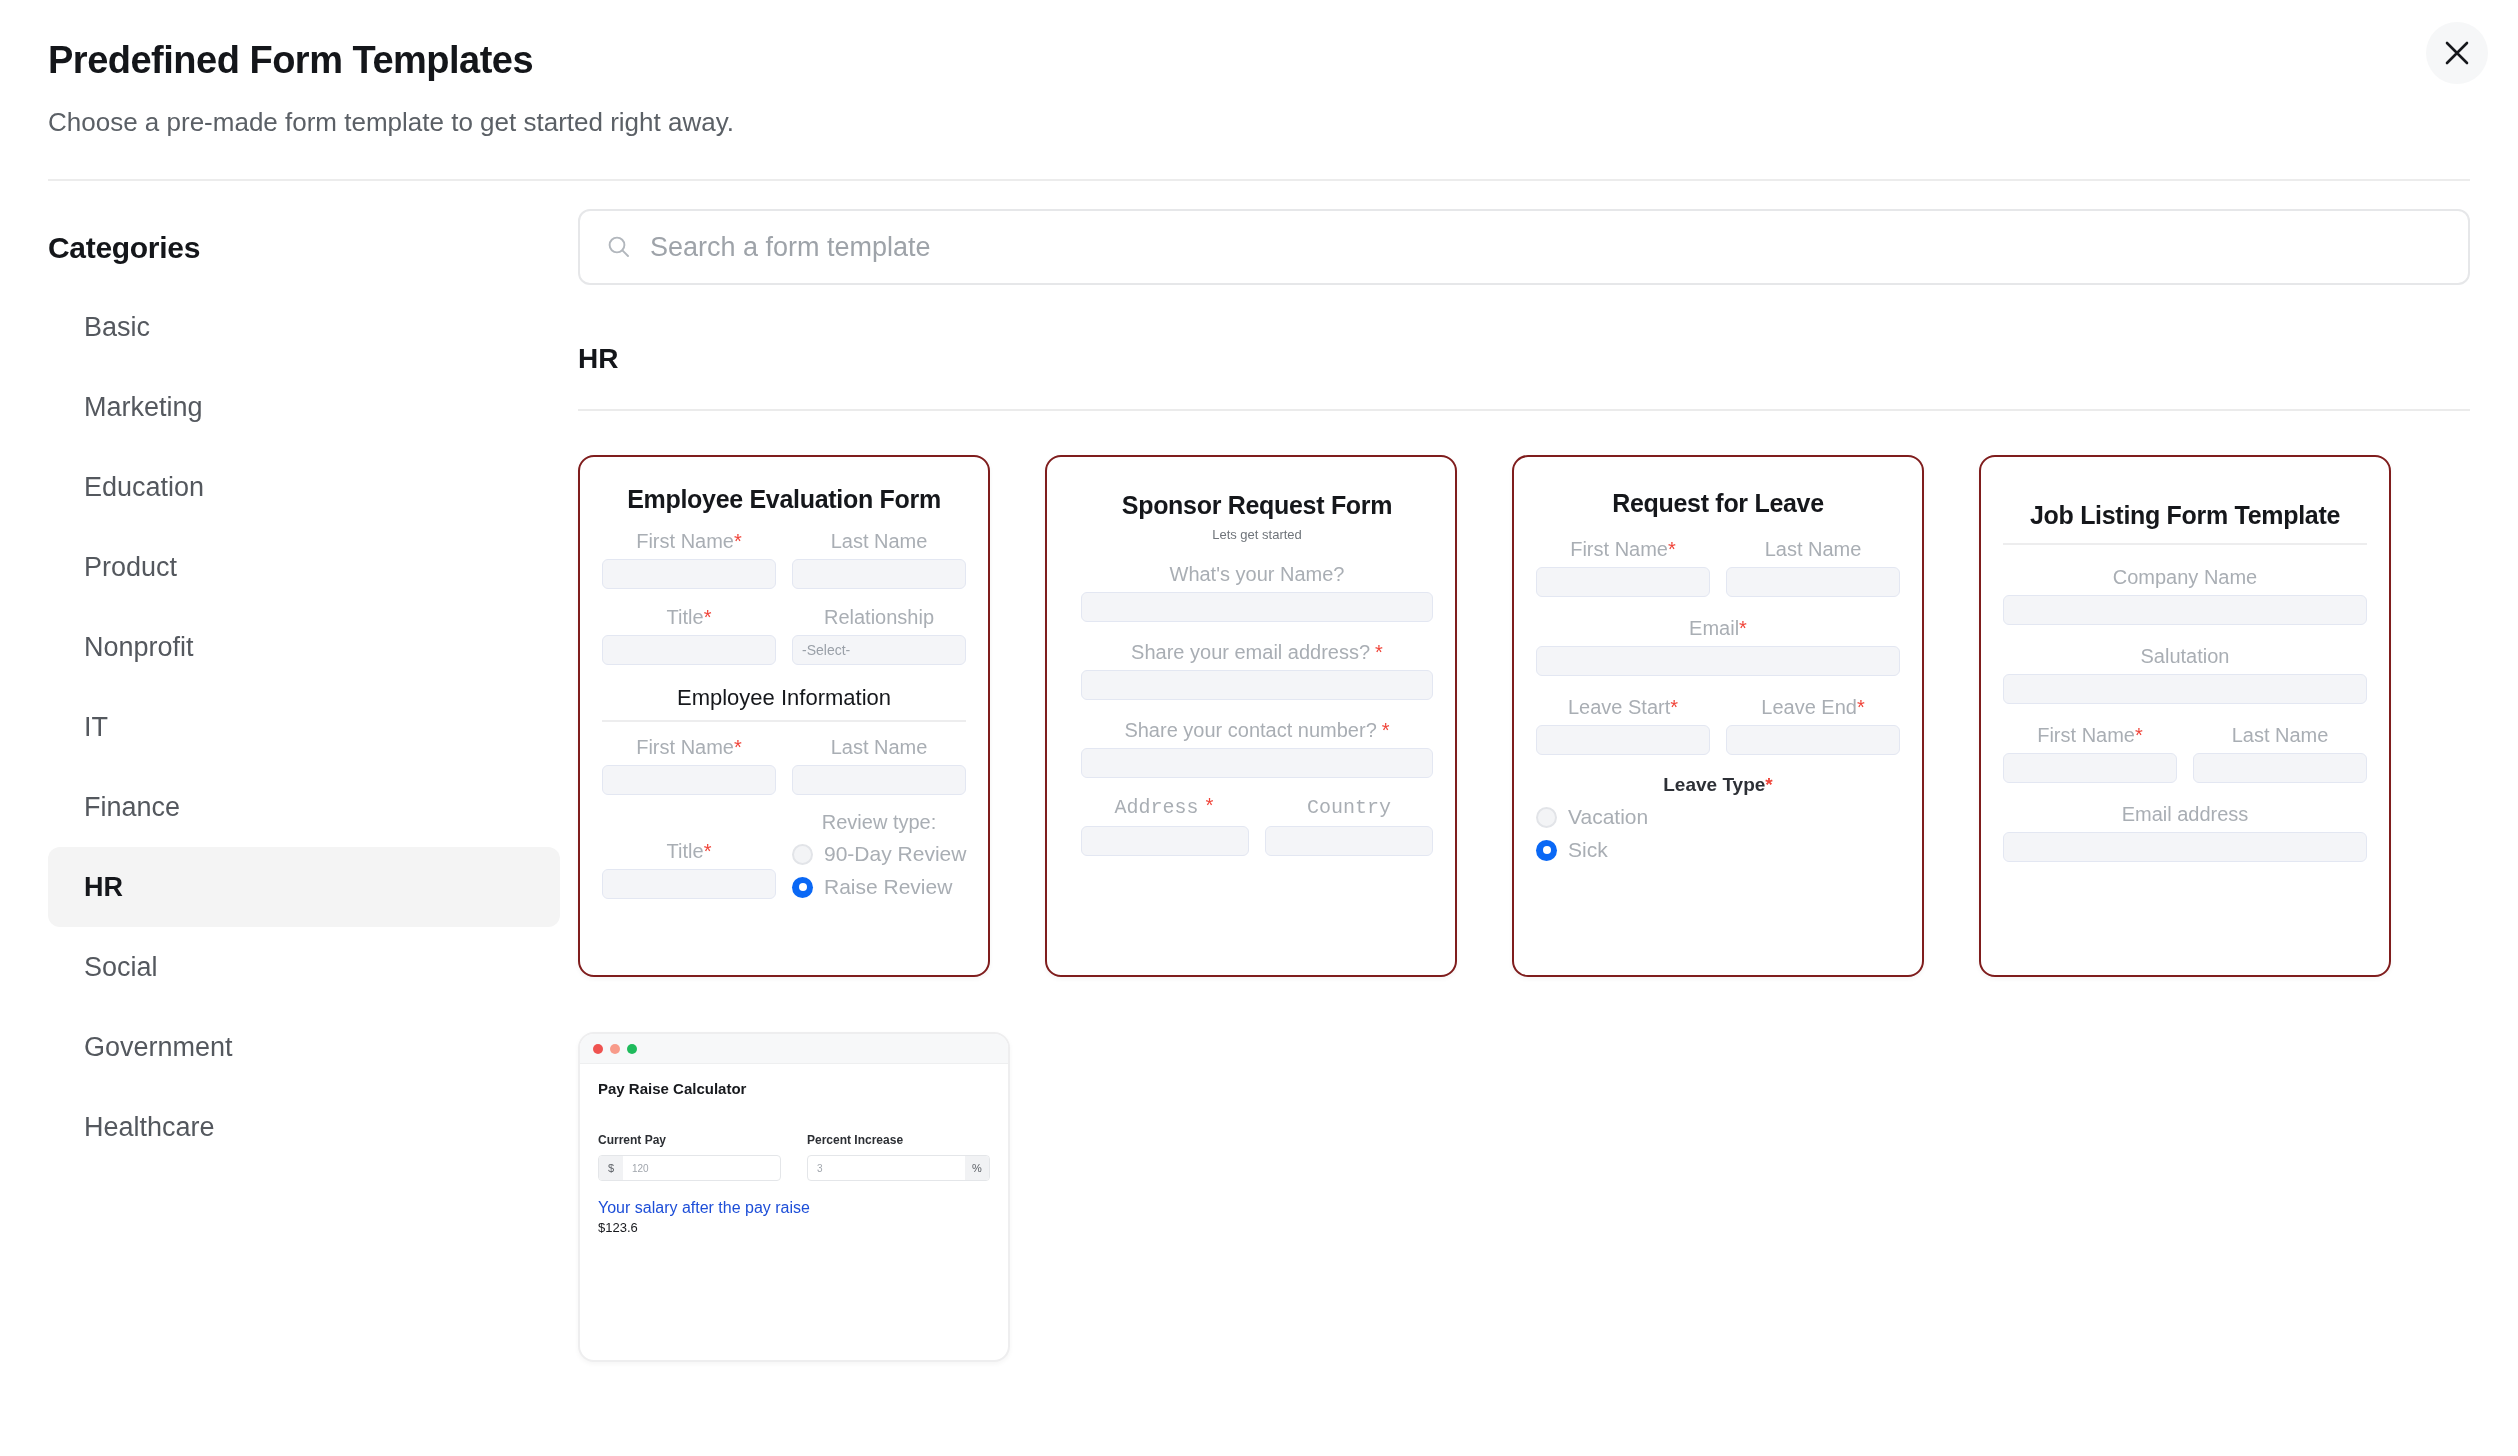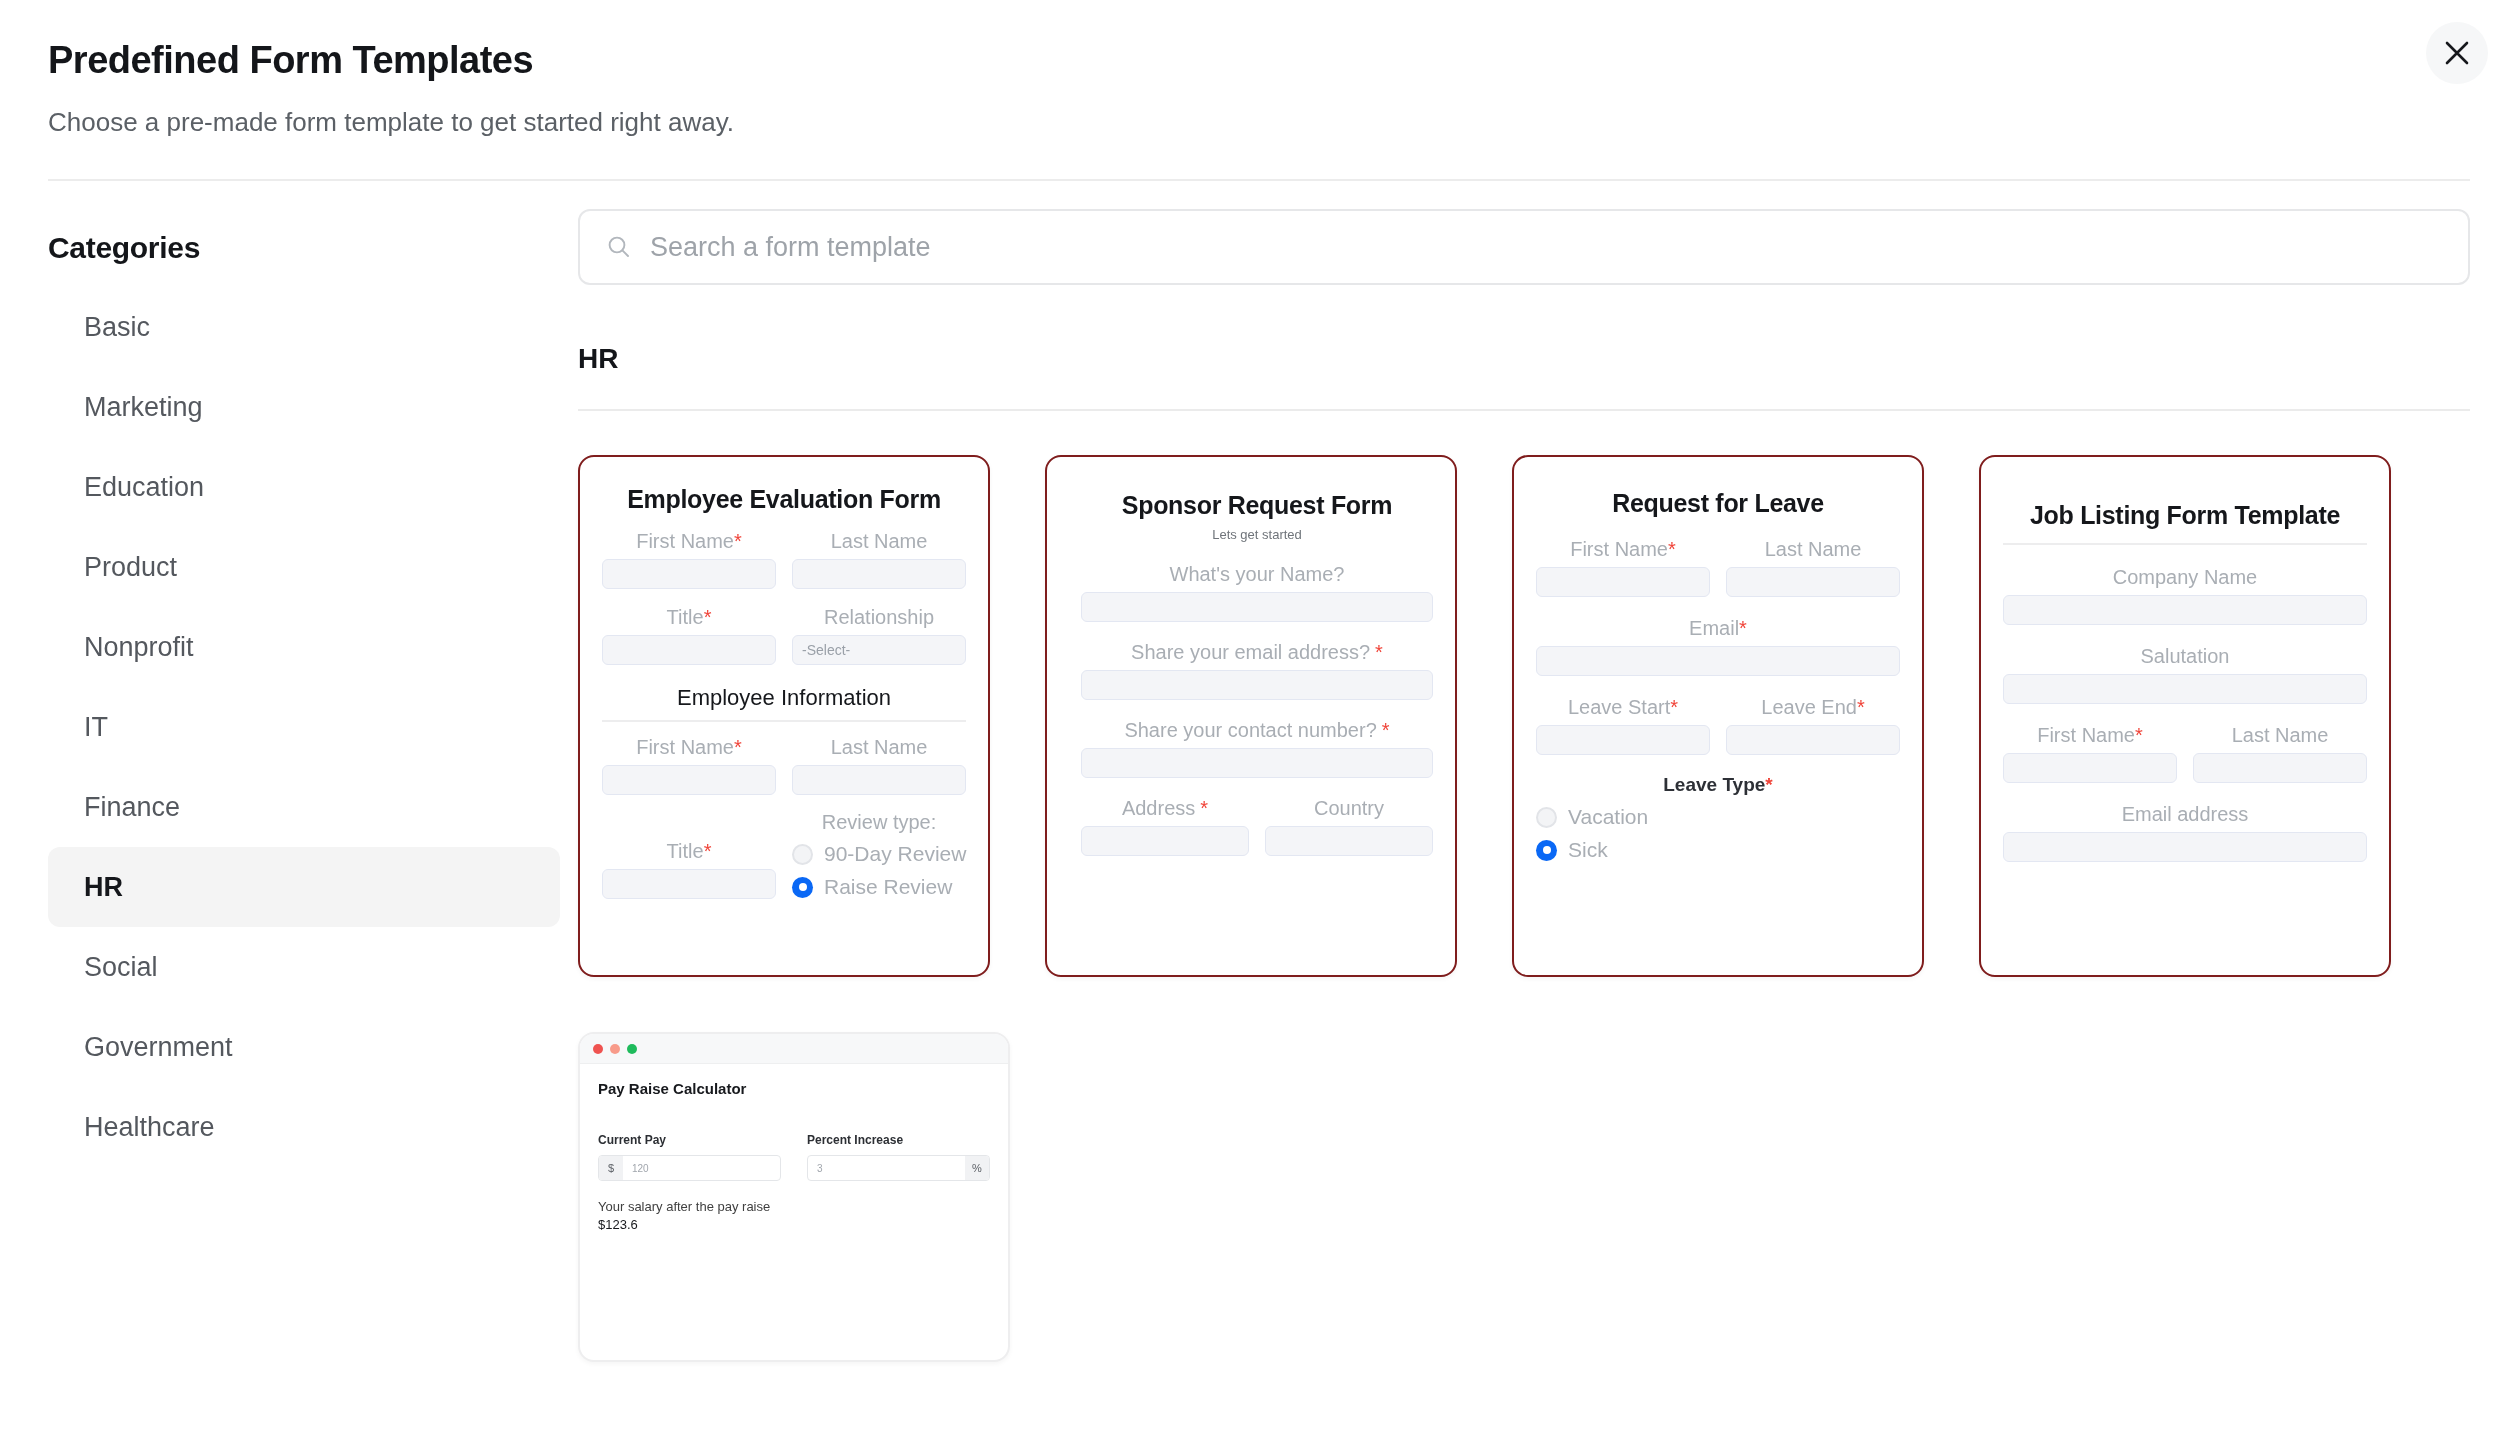--- a/index.html
+++ b/index.html
@@ -152,21 +152,21 @@
   .calc-affix {
     width: 24px; background: #f1f2f4; display: flex;
     align-items: center; justify-content: center;
     font-size: 11px; color: #5d6167;
   }
   .calc-val {
     flex: 1; display: flex; align-items: center; padding-left: 9px;
     font-size: 10px; color: #a1a6ad;
   }
   .calc-result { margin-top: 18px; }
-  .calc-result-lbl { font-size: 13px; color: #404040; }
+  .calc-result-lbl { font-size: 16px; color: #1d4ed8; }
   .calc-result-val { font-size: 13px; color: #17191d; margin-top: 3px; }
 </style>
 </head>
 <body>
 
 <div class="modal-header">
   <h1 class="modal-title">Predefined Form Templates</h1>
   <p class="modal-subtitle">Choose a pre-made form template to get started right away.</p>
   <button class="close-button">
     <span>
@@ -308,21 +308,21 @@
           <div style="margin-top:19px;">
             <div class="fld-label"><span>Share your email address?</span><span class="req sp">*</span></div>
             <div class="fld-box"></div>
           </div>
 
           <div style="margin-top:19px;">
             <div class="fld-label"><span>Share your contact number?</span><span class="req sp">*</span></div>
             <div class="fld-box"></div>
           </div>
 
-          <div class="row2" style="margin-top:19px;">
+          <div class="row2" style="margin-top:19px;font-family:Liberation Mono, monospace;">
             <div>
               <div class="fld-label"><span>Address</span><span class="req sp">*</span></div>
               <div class="fld-box"></div>
             </div>
             <div>
               <div class="fld-label">Country</div>
               <div class="fld-box"></div>
             </div>
           </div>
         </div>

